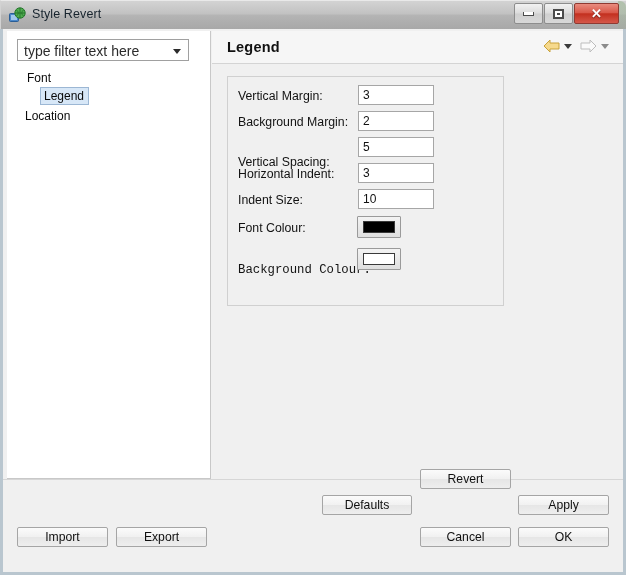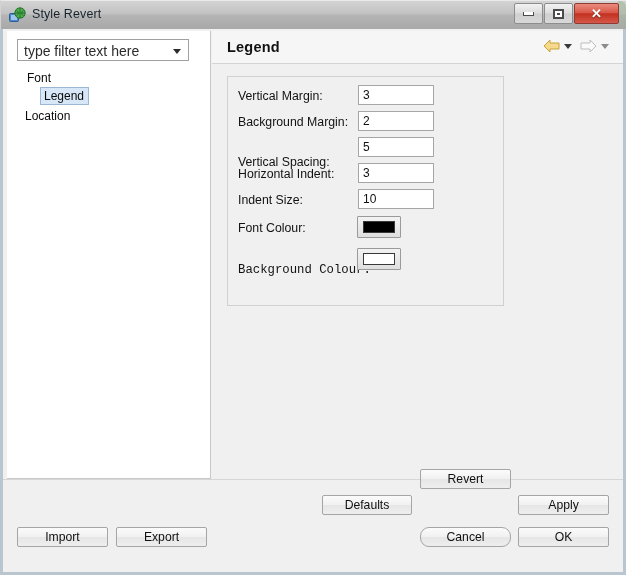--- a/index.html
+++ b/index.html
@@ -280,18 +280,18 @@
 
       <div class="sepline"></div>
 
       <div class="btn" style="left:319px;top:466px;width:90px;">Defaults</div>
       <div class="btn" style="left:417px;top:440px;width:91px;">Revert</div>
       <div class="btn" style="left:515px;top:466px;width:91px;">Apply</div>
 
       <div class="btn" style="left:14px;top:498px;width:91px;">Import</div>
       <div class="btn" style="left:113px;top:498px;width:91px;">Export</div>
 
-      <div class="btn" style="left:417px;top:498px;width:91px;border-radius:9px;">Cancel</div>
+      <div class="btn" style="left:417px;top:498px;width:91px;">Cancel</div>
       <div class="btn" style="left:515px;top:498px;width:91px;">OK</div>
 
     </div>
   </div>
 </div>
 
 </body></html>

